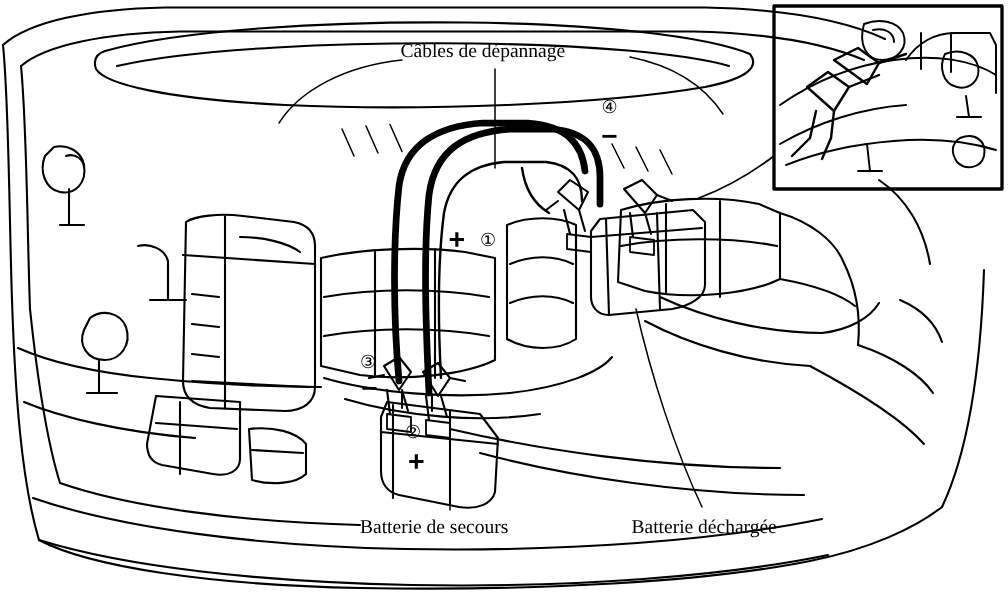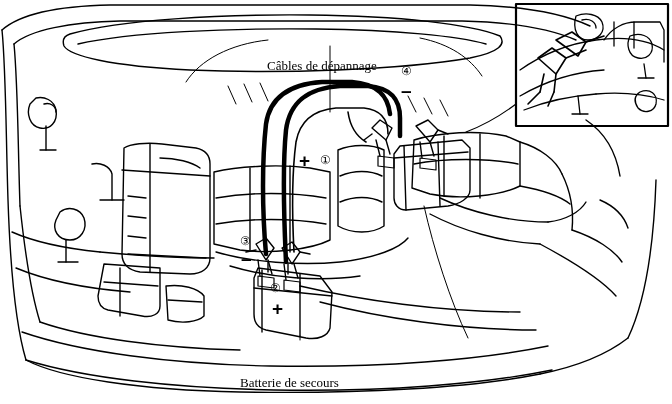--- a/index.html
+++ b/index.html
@@ -22,21 +22,20 @@
     width: 672px;
     height: 404px;
   }
   .lbl {
     position: absolute;
     color: #000000;
     font-family: "Liberation Serif", serif;
     font-size: 13px;
     line-height: 15px;
     white-space: nowrap;
-    margin-top: 32px;
   }
   .lbl-jumper  { left: 267px; top: 26px; }
   .lbl-backup  { left: 240px; top: 343px; }
   .lbl-dead    { left: 421px; top: 343px; }
 
   .callout {
     position: absolute;
     color: #000000;
     font-family: "Liberation Serif", serif;
     font-size: 12px;
@@ -275,20 +274,21 @@
         </g>
 
         <path d="M516 104 C 500 116, 482 126, 466 132" stroke-width="1.2"></path>
       </g>
 
     </g>
   </svg>
 
   <div class="lbl lbl-jumper">Câbles de dépannage</div>
   <div class="lbl lbl-backup">Batterie de secours</div>
+  <div class="lbl lbl-dead">Batterie déchargée</div>
 
   <div class="callout c1">①</div>
   <div class="callout c2">②</div>
   <div class="callout c3">③</div>
   <div class="callout c4">④</div>
 
   <div class="sign sign-plus-1">+</div>
   <div class="sign sign-plus-2">+</div>
   <div class="sign sign-minus-3">–</div>
   <div class="sign sign-minus-4">–</div>

